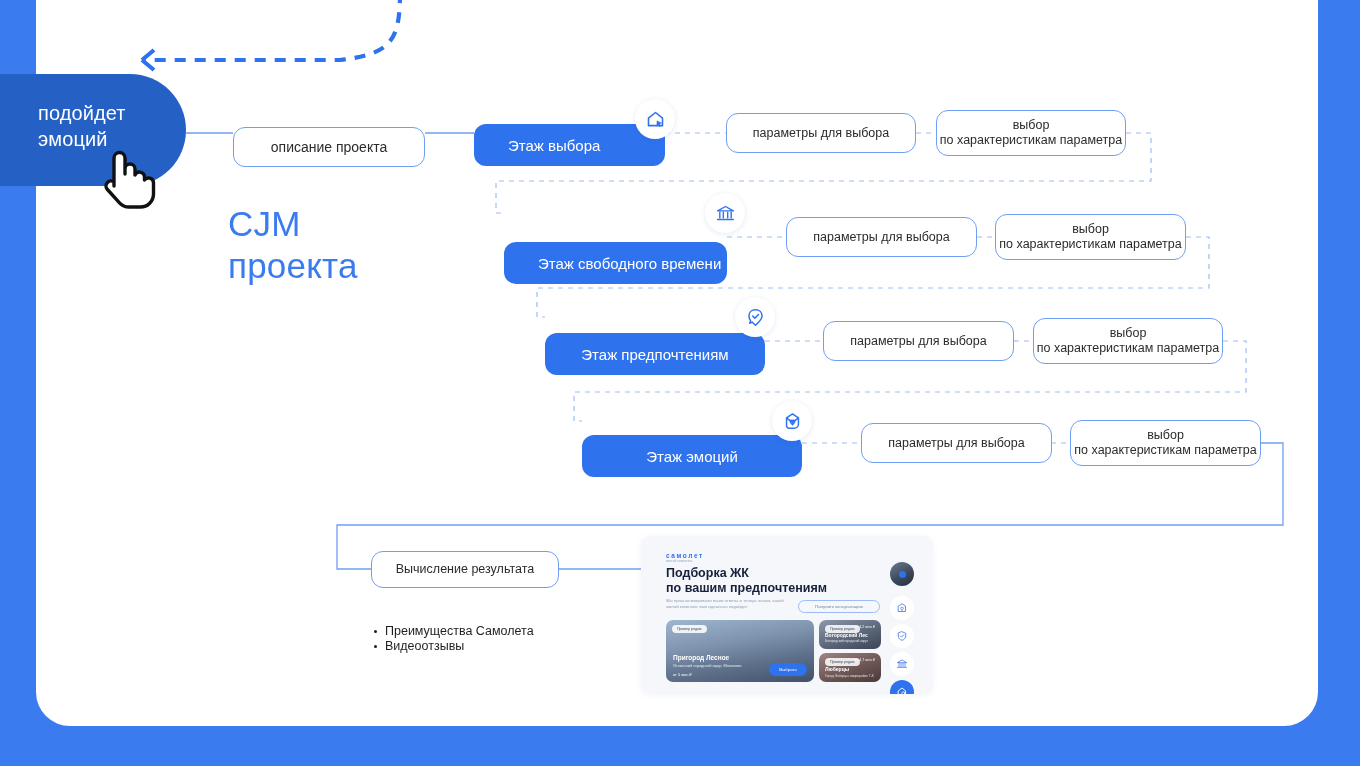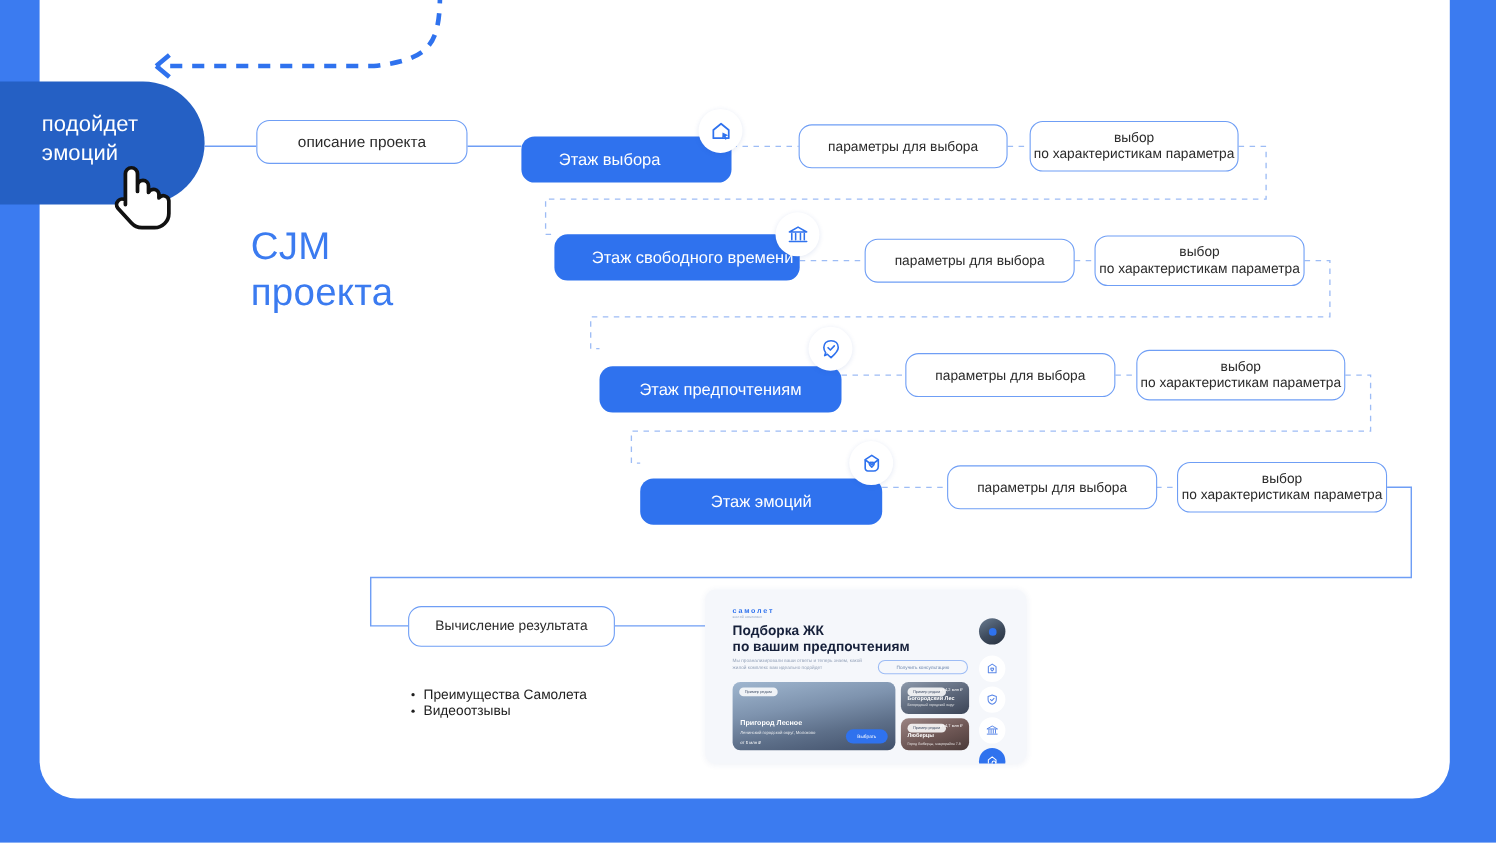--- a/index.html
+++ b/index.html
@@ -213,36 +213,36 @@
            a5 5 0 0 1 9.5 2.5 L44.5 32 a5 5 0 0 1 9 2.5 L53.5 46
            a13 13 0 0 1 -13 13 L29 59 a13 13 0 0 1 -9.5 -4.2 L7 41
            a5 5 0 0 1 7 -7 Z" fill="#ffffff" stroke="#111111" stroke-width="3.4" stroke-linejoin="round"></path>
 </svg>
 
 <div id="cjm">
   <div>CJM</div>
   <div>проекта</div>
 </div>
 
-<div class="node node-outline lg" style="left:233px;top:109px;width:192px;height:40px;">описание проекта</div>
+<div class="node node-outline lg" style="left:233px;top:127px;width:192px;height:40px;">описание проекта</div>
 
 <div class="node node-solid" style="left:474px;top:112px;width:191px;height:42px;">Этаж выбора</div>
 <div class="badge" style="left:635px;top:99px;">
   <svg width="21" height="21" viewBox="0 0 24 24" fill="none" stroke="#2f72ee" stroke-width="1.8" stroke-linejoin="round" stroke-linecap="round">
     <path d="M4 10.5 L12 4 L20 10.5 L20 19 L4 19 Z"></path>
     <path d="M13.5 13 L19.5 16 L16.8 17 L18 19.8 L16.3 20.5 L15.1 17.8 L13.2 19.4 Z" fill="#2f72ee" stroke="none"></path>
   </svg>
 </div>
 <div class="node node-outline" style="left:726px;top:113px;width:190px;height:40px;">параметры для выбора</div>
 <div class="node node-outline" style="left:936px;top:110px;width:190px;height:46px;flex-direction:column;">
   <span>выбор</span>
   <span>по характеристикам параметра</span>
 </div>
 
-<div class="node node-solid" style="left:504px;top:201px;width:223px;height:42px;">Этаж свободного времени</div>
+<div class="node node-solid" style="left:504px;top:230px;width:223px;height:42px;">Этаж свободного времени</div>
 <div class="badge" style="left:705px;top:193px;">
   <svg width="21" height="21" viewBox="0 0 24 24" fill="none" stroke="#2f72ee" stroke-width="1.6" stroke-linejoin="round" stroke-linecap="round">
     <path d="M3 9 L12 4 L21 9 Z"></path>
     <path d="M5.5 10.5 L5.5 17 M9.5 10.5 L9.5 17 M14.5 10.5 L14.5 17 M18.5 10.5 L18.5 17"></path>
     <path d="M3 18.8 L21 18.8"></path>
   </svg>
 </div>
 <div class="node node-outline" style="left:786px;top:217px;width:191px;height:40px;">параметры для выбора</div>
 <div class="node node-outline" style="left:995px;top:214px;width:191px;height:46px;flex-direction:column;">
   <span>выбор</span>

